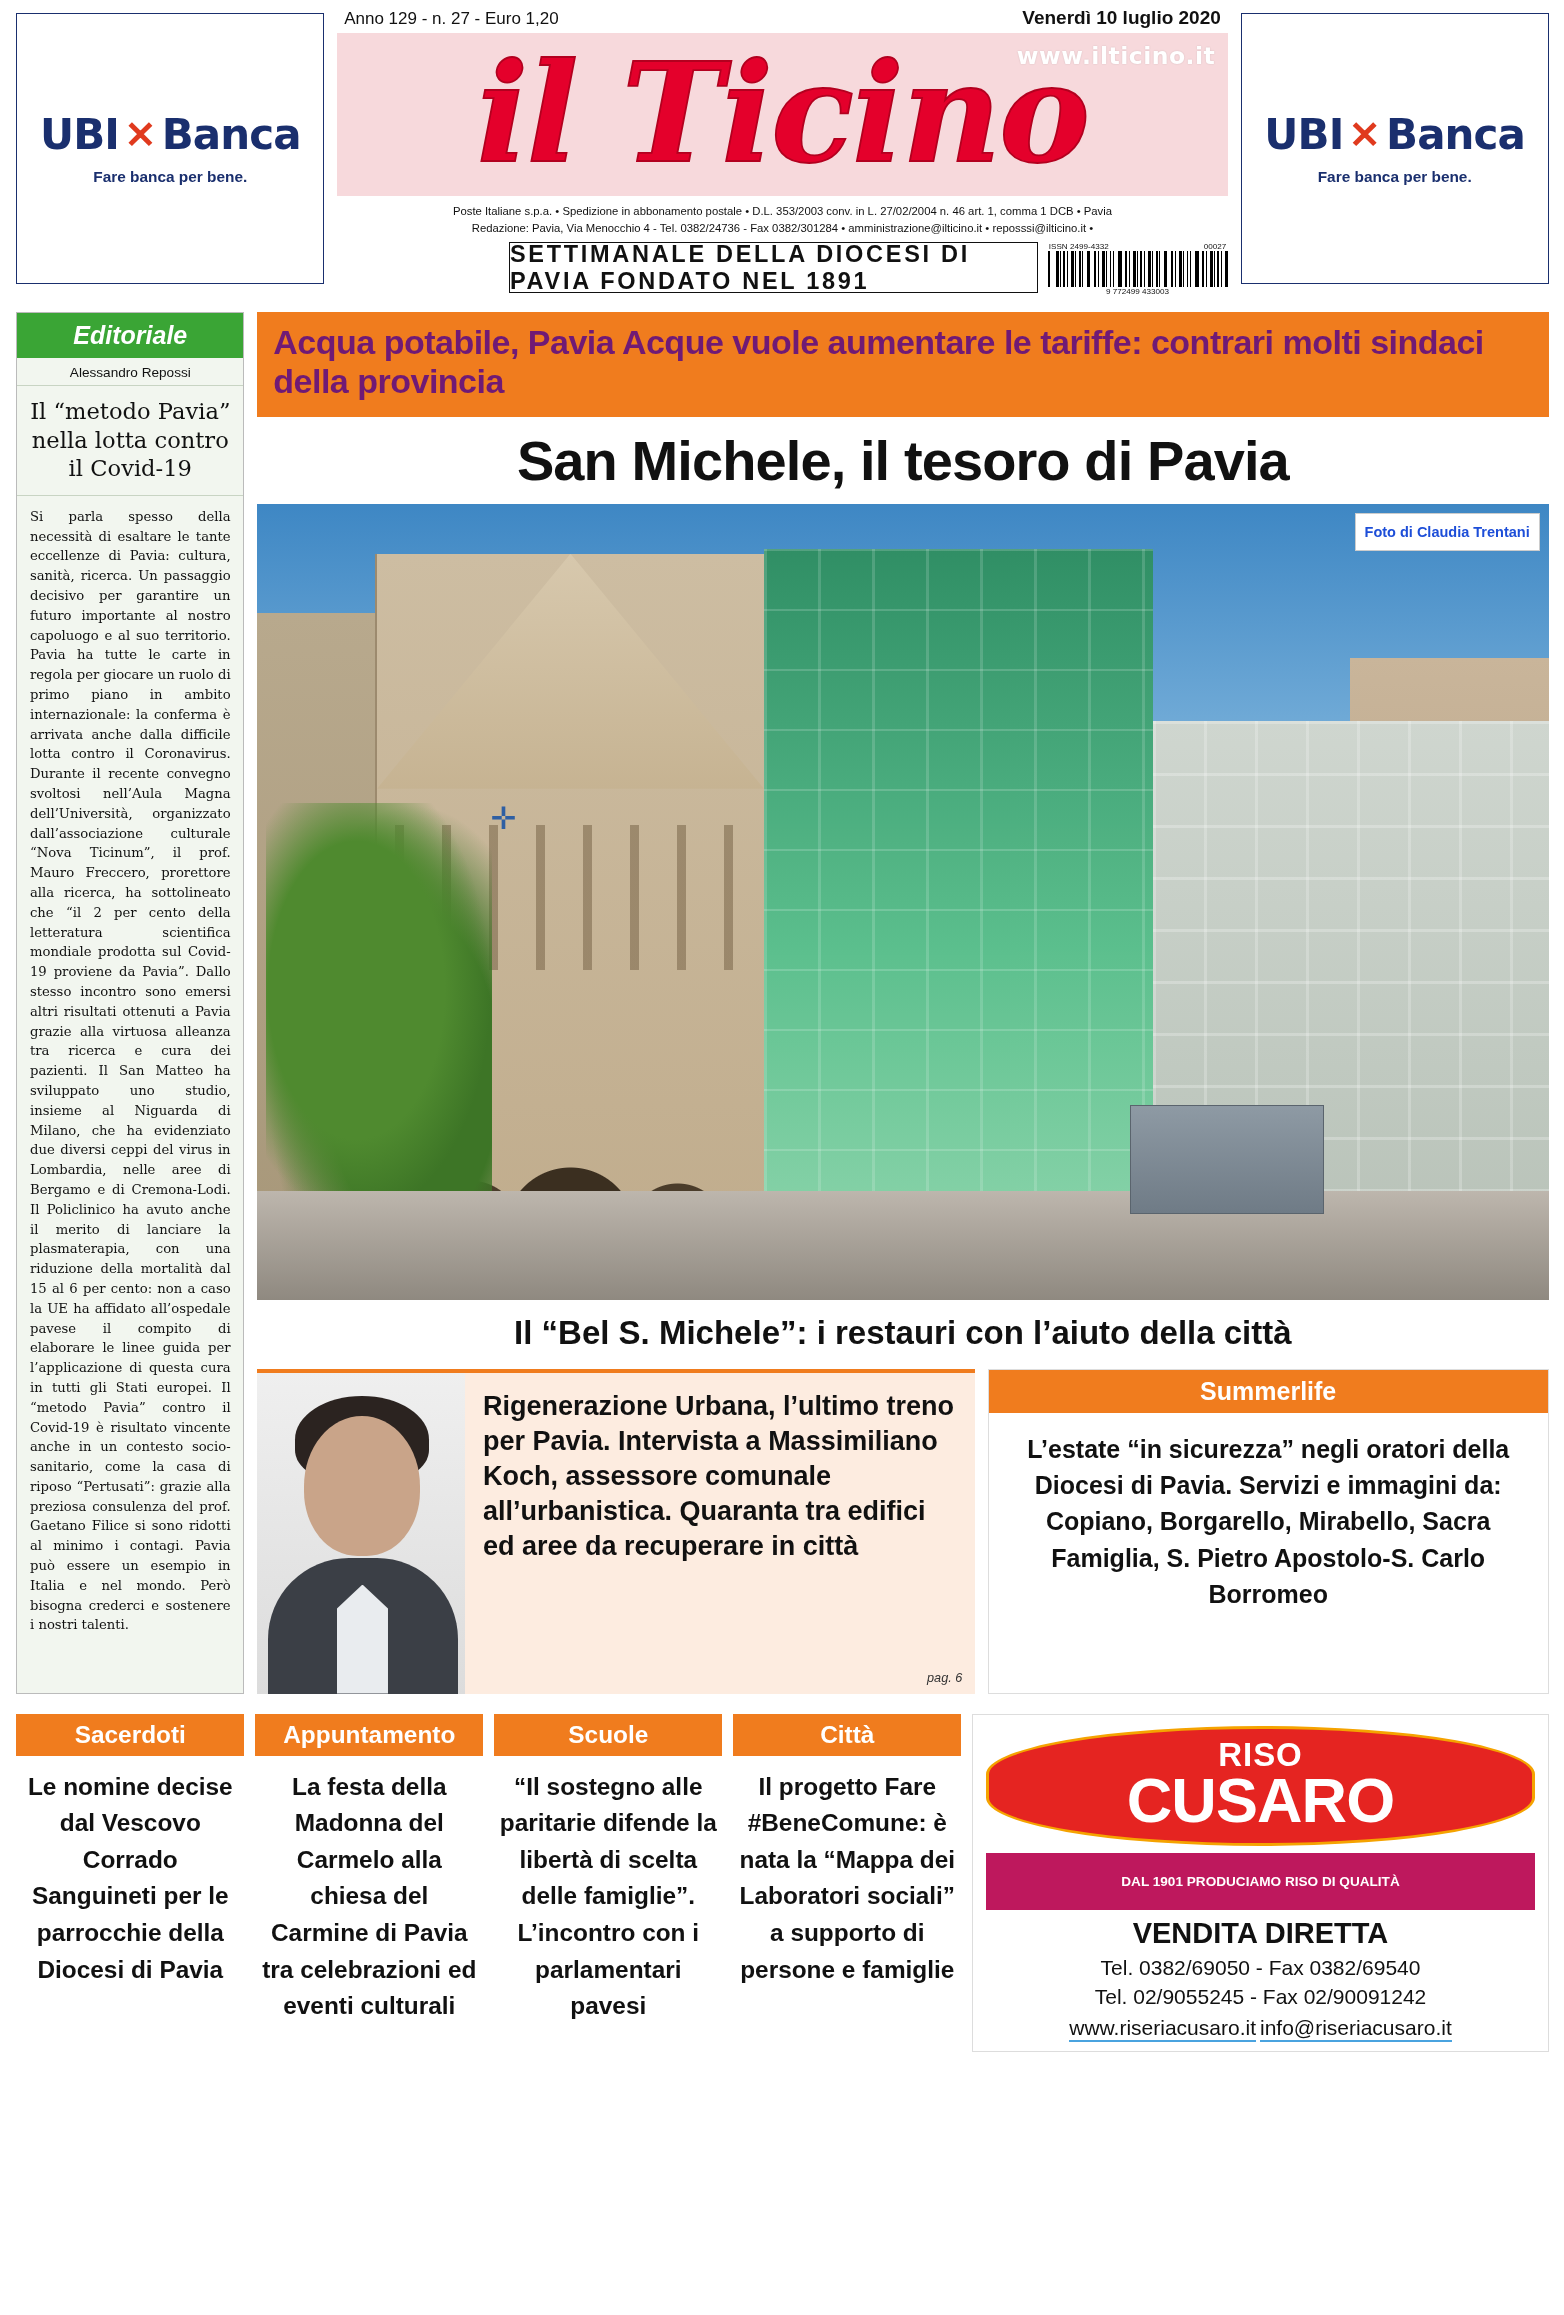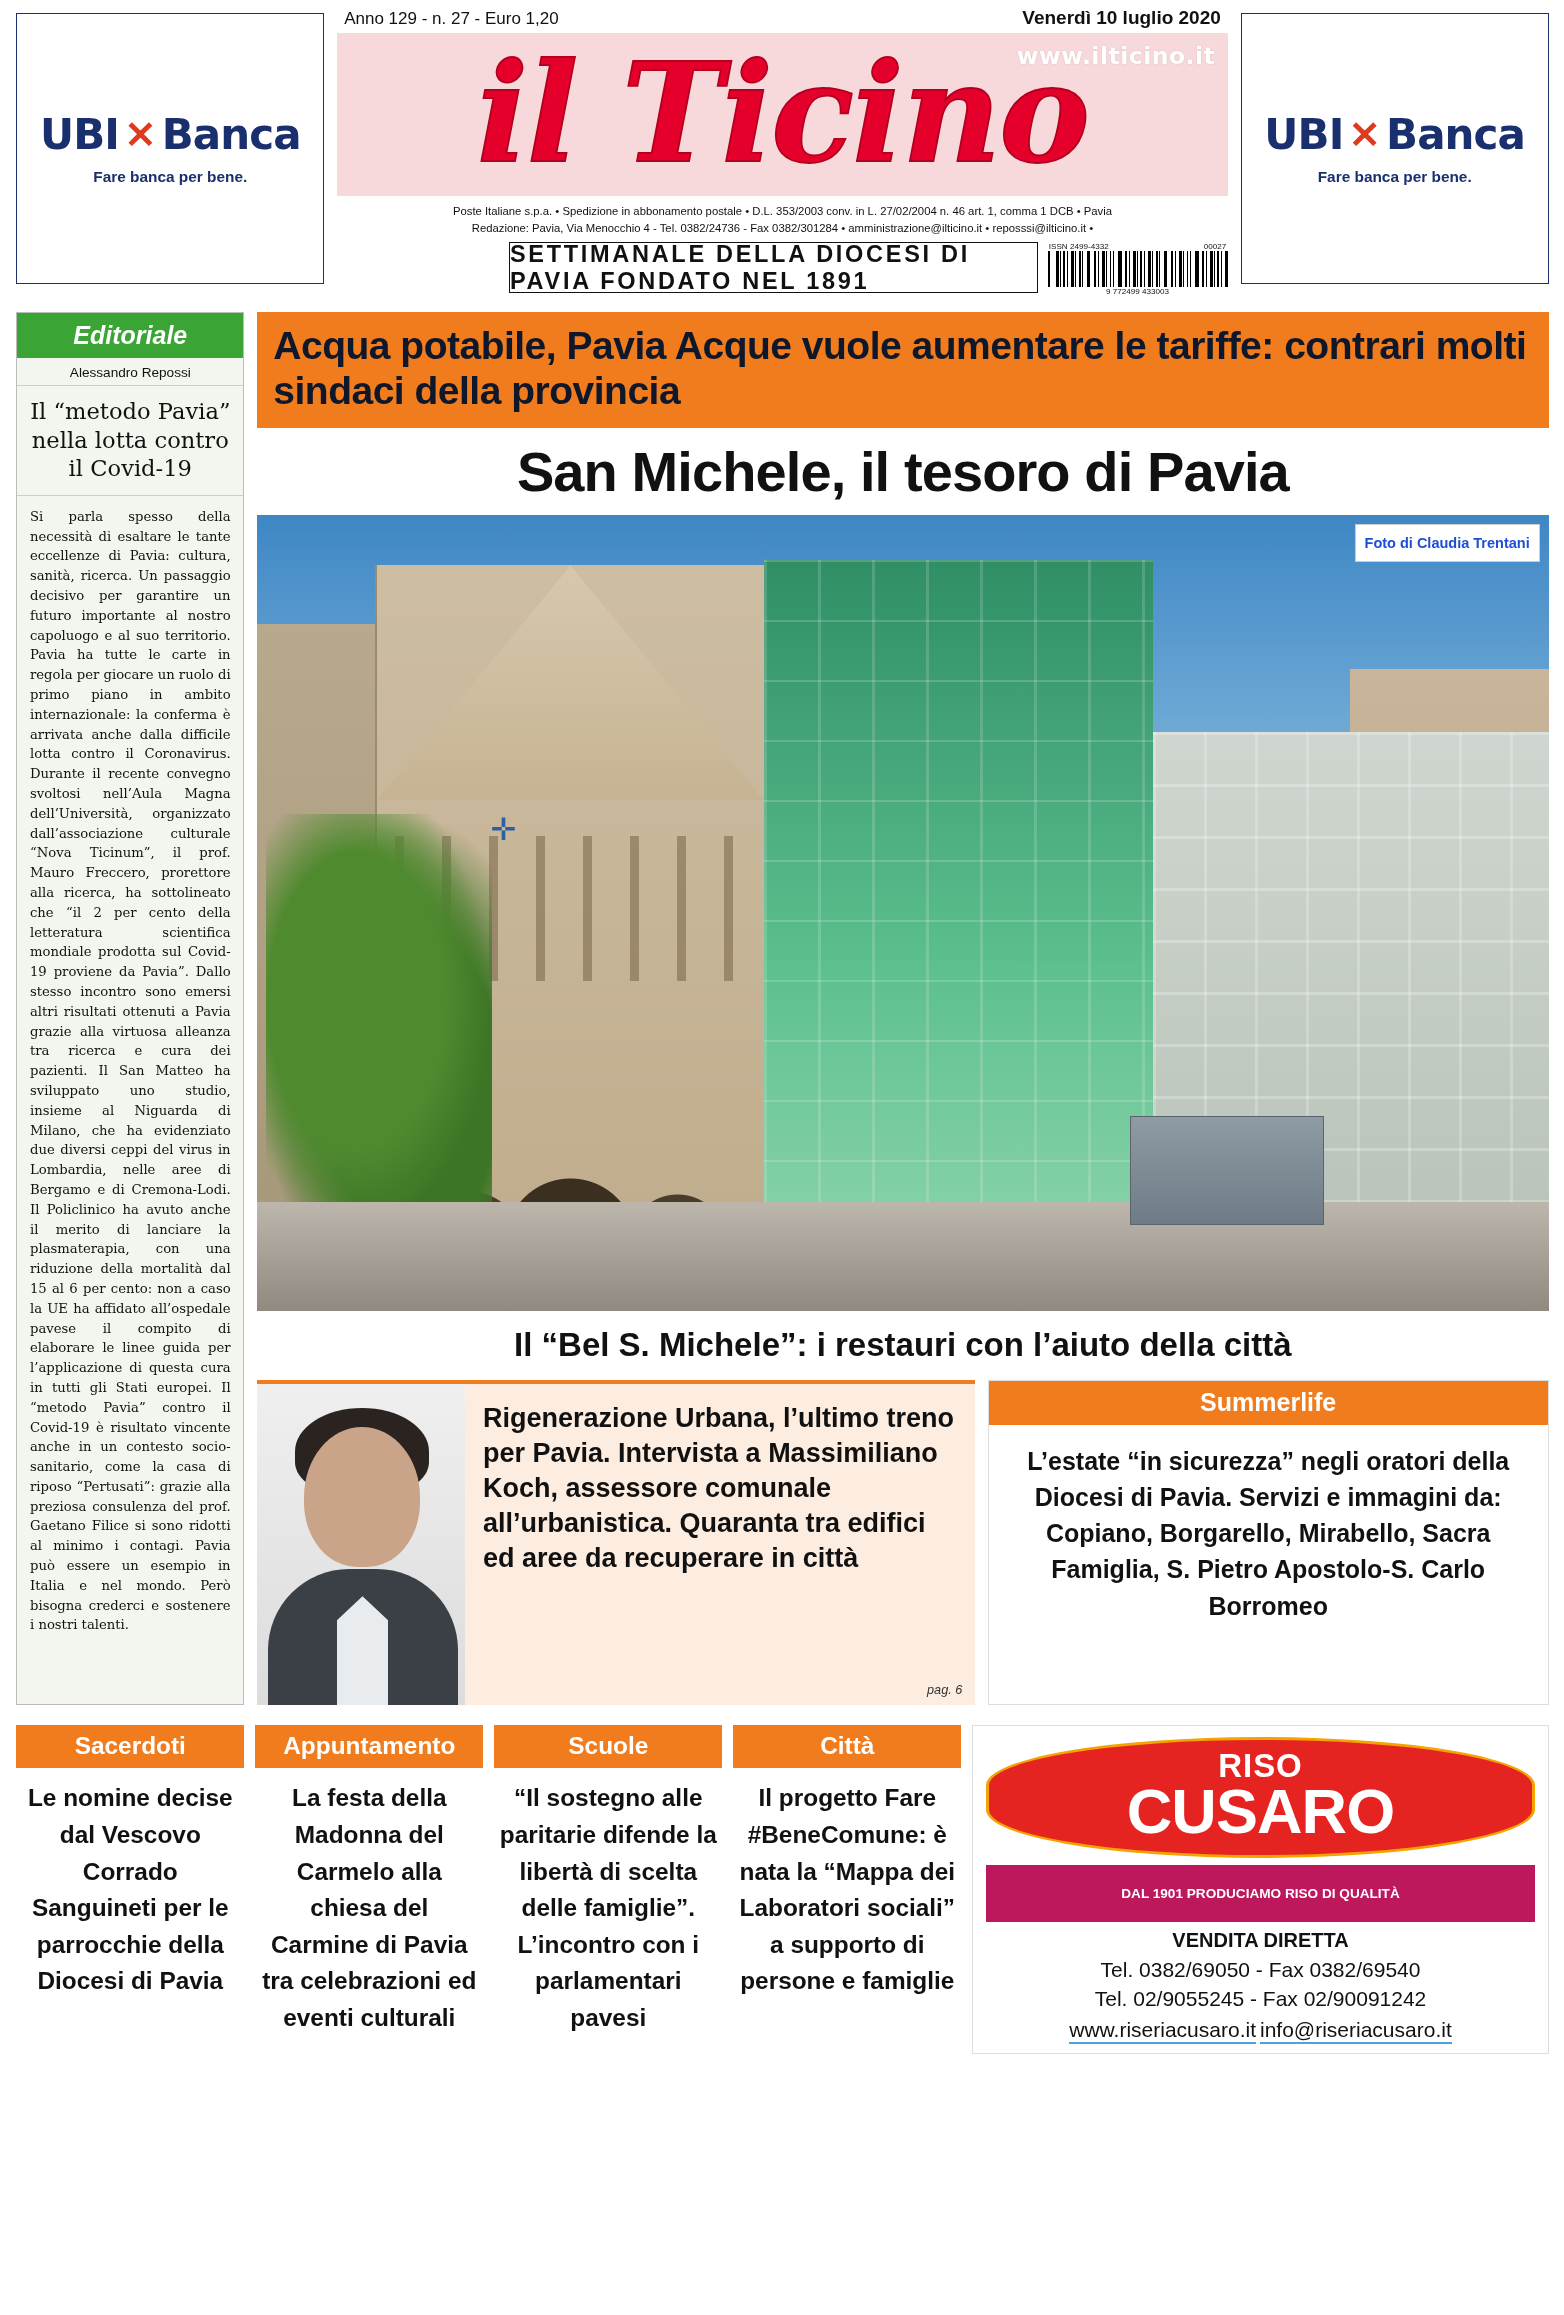--- a/index.html
+++ b/index.html
@@ -199,23 +199,23 @@
     text-align: justify;
     padding: 11px 12.7px 14.5px 12.7px;
     hyphens: auto;
   }
 
   
   .content { flex: 1; }
 
   .orange-headline {
     background: #f07c1e;
-    color: #0f172a;
-    font-weight: bold;
-    font-size: 39px;
+    color: #701a75;
+    font-weight: bold;
+    font-size: 34px;
     line-height: 1.17;
     padding: 11px 16.3px 14.5px 16.3px;
     letter-spacing: -0.5px;
   }
   .main-title {
     font-weight: bold;
     font-size: 56px;
     text-align: center;
     padding: 11px 0 11px 0;
     letter-spacing: -0.9px;
@@ -452,21 +452,21 @@
     font-weight: bold; font-size: 63px; line-height: .95; letter-spacing: -0.9px;
   }
   .riso-sub {
     margin-top: 7.2px;
     background: #be185d;
     color: #fff;
     font-size: 13.6px;
     font-weight: bold;
     padding: 21px 0;
   }
-  .ad-line { font-weight: bold; font-size: 20px; margin-top: 7.2px; }
+  .ad-line { font-weight: bold; font-size: 29px; margin-top: 7.2px; }
   .ad-contact { font-size: 21px; margin-top: 5.4px; }
   .ad-web { font-size: 21px; margin-top: 7.2px; border-bottom: 2.7px solid #4aa3df; display: inline-block; }
 </style>
 </head>
 <body>
 
 <div class="page">
 
   <div class="masthead">
 

